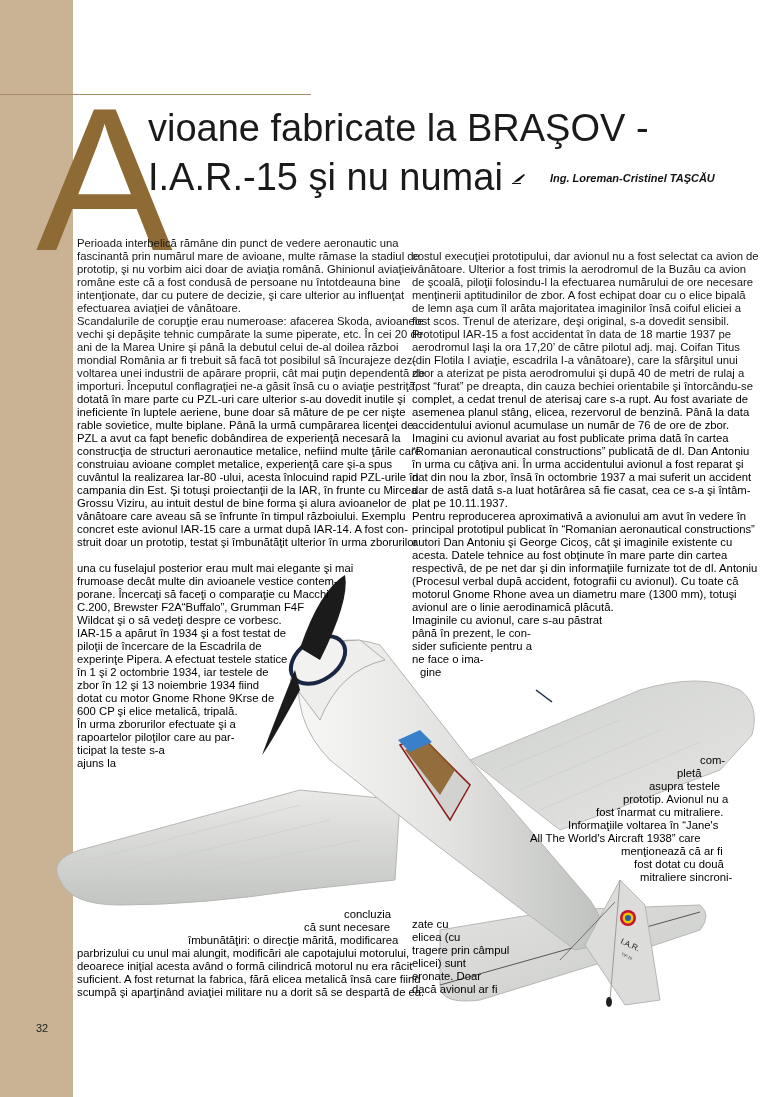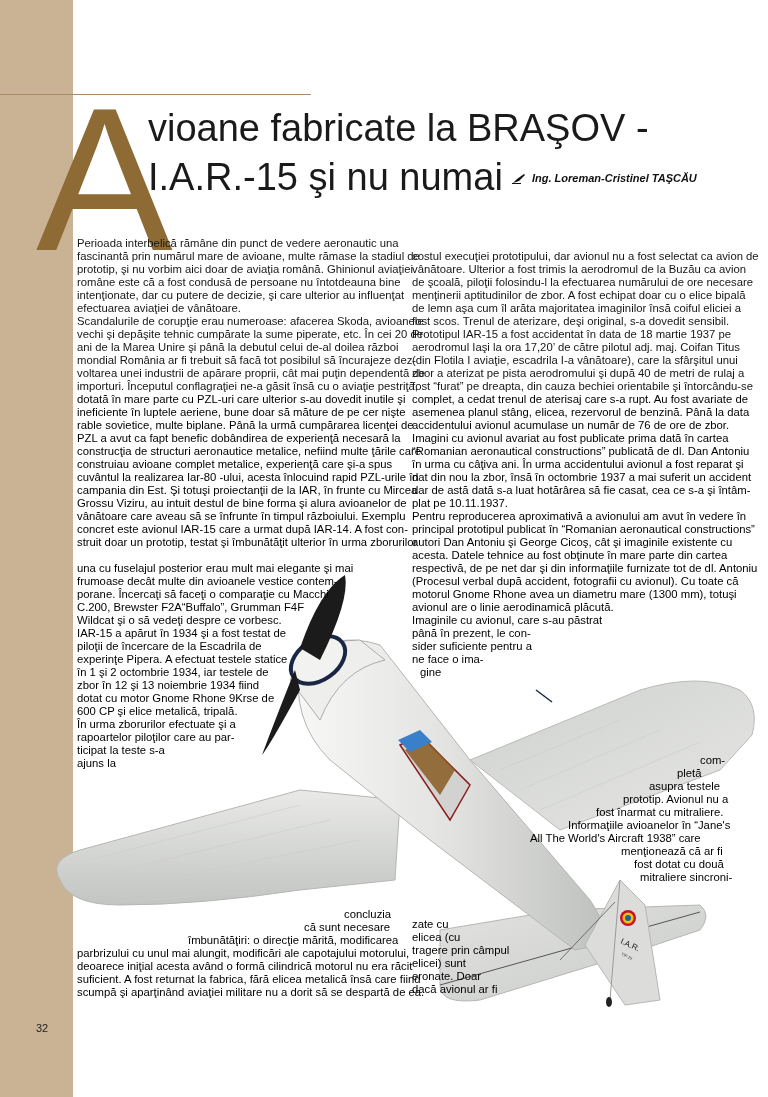--- a/index.html
+++ b/index.html
@@ -25,21 +25,21 @@
   }
   .title-line {
     position: absolute; font-size: 38px; line-height: 40px; color: #1a1a1a;
     white-space: nowrap;
   }
   .title-1 { left: 148px; top: 108px; }
   .title-2 { left: 148px; top: 157px; }
   .byline {
     position: absolute; left: 512px; top: 172px; font-size: 11px;
     font-style: italic; font-weight: bold; color: #111; white-space: nowrap;
-    display: flex; align-items: center; gap: 6px;
+    display: flex; align-items: center; gap: 24px;
   }
   .pen-icon { width: 14px; height: 11px; display: inline-block; }
   .line {
     position: absolute; font-size: 11.3px; line-height: 13px; white-space: nowrap;
     color: #161616;
   }
   .line.bold-ish { color: #000; }
   .page-number {
     position: absolute; left: 36px; top: 1022px; font-size: 11px; font-weight: normal; color: #222;
   }
@@ -213,21 +213,21 @@
   <div class="line bold-ish" style="left:412px;top:627px">până în prezent, le con-</div>
   <div class="line bold-ish" style="left:412px;top:640px">sider suficiente pentru a</div>
   <div class="line bold-ish" style="left:412px;top:653px">ne face o ima-</div>
   <div class="line bold-ish" style="left:420px;top:666px">gine</div>
 
   <div class="line bold-ish" style="left:700px;top:754px">com-</div>
   <div class="line bold-ish" style="left:677px;top:767px">pletă</div>
   <div class="line bold-ish" style="left:649px;top:780px">asupra testele</div>
   <div class="line bold-ish" style="left:623px;top:793px">prototip. Avionul nu a</div>
   <div class="line bold-ish" style="left:596px;top:806px">fost înarmat cu mitraliere.</div>
-  <div class="line bold-ish" style="left:568px;top:819px">Informaţiile avioanelor în “Jane's</div>
+  <div class="line bold-ish" style="left:568px;top:819px">Informaţiile voltarea în “Jane's</div>
   <div class="line bold-ish" style="left:530px;top:832px">All The World's Aircraft 1938” care</div>
   <div class="line bold-ish" style="left:621px;top:845px">menţionează că ar fi</div>
   <div class="line bold-ish" style="left:634px;top:858px">fost dotat cu două</div>
   <div class="line bold-ish" style="left:640px;top:871px">mitraliere sincroni-</div>
 
   <div class="line bold-ish" style="left:412px;top:918px">zate cu</div>
   <div class="line bold-ish" style="left:412px;top:931px">elicea (cu</div>
   <div class="line bold-ish" style="left:412px;top:944px">tragere prin câmpul</div>
   <div class="line bold-ish" style="left:412px;top:957px">elicei) sunt</div>
   <div class="line bold-ish" style="left:412px;top:970px">eronate. Doar</div>

